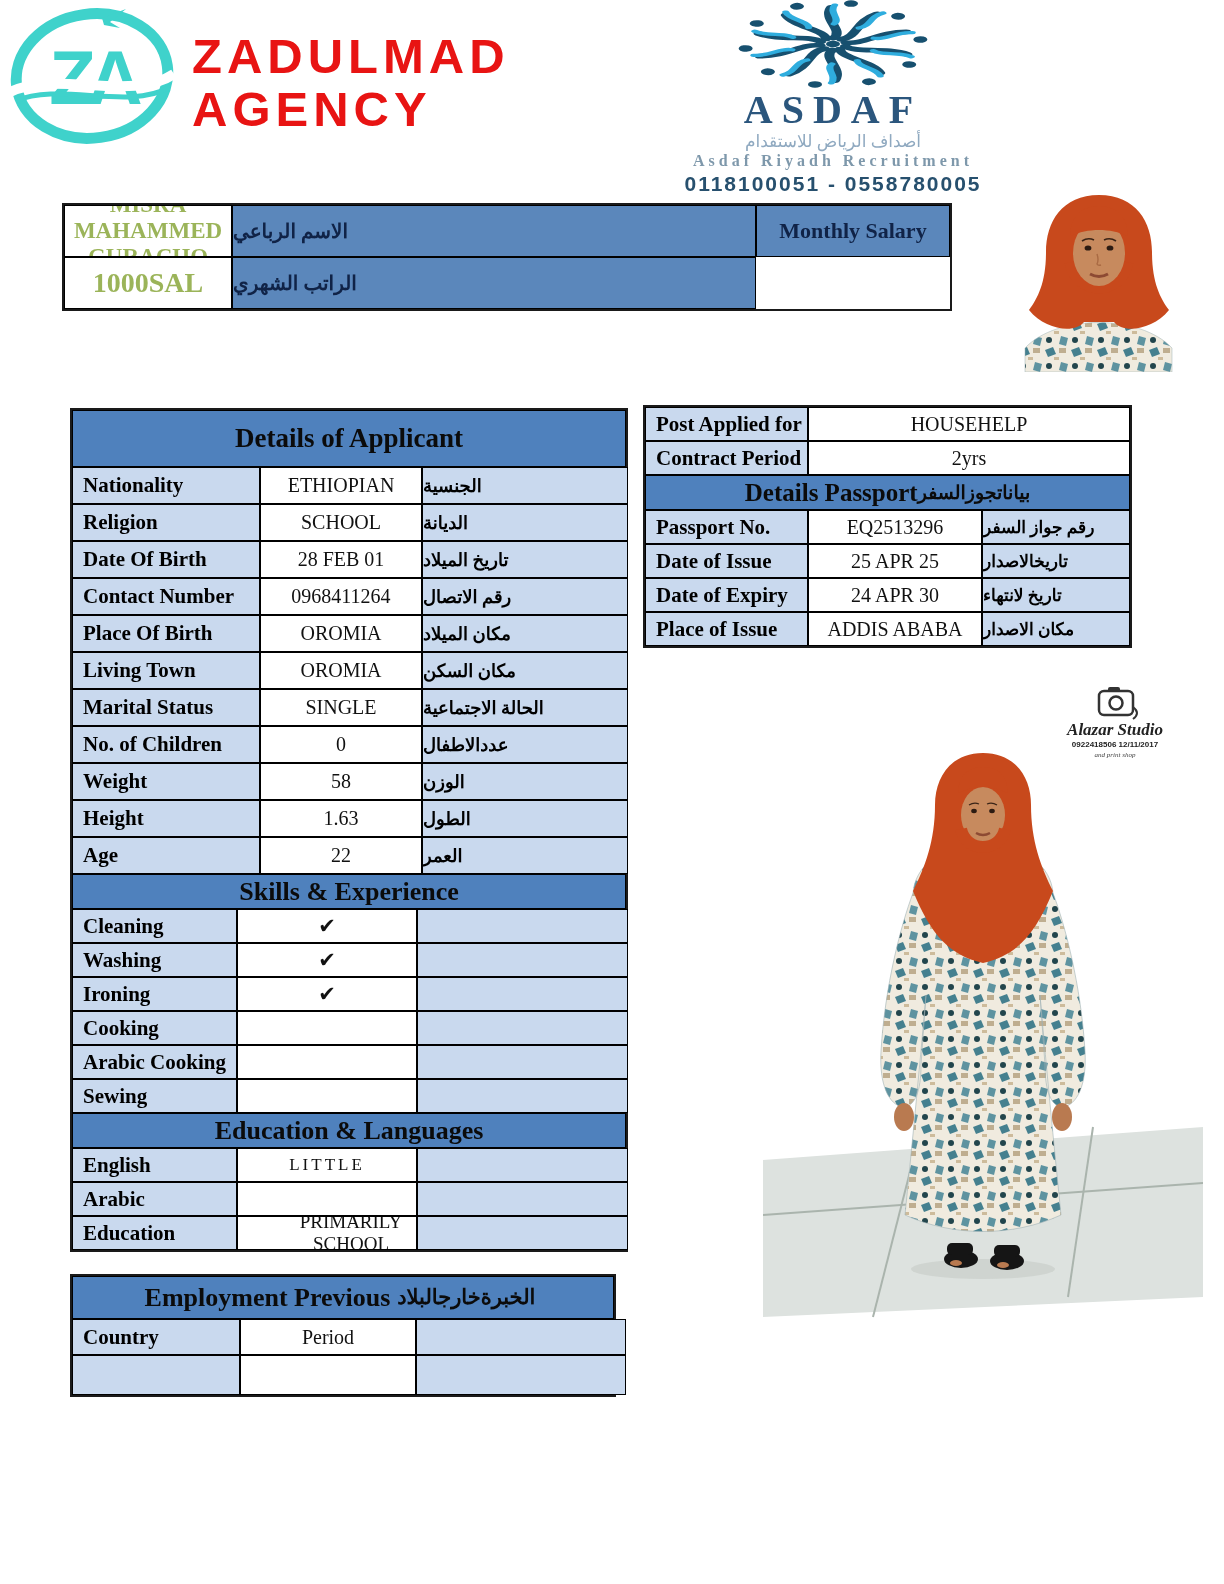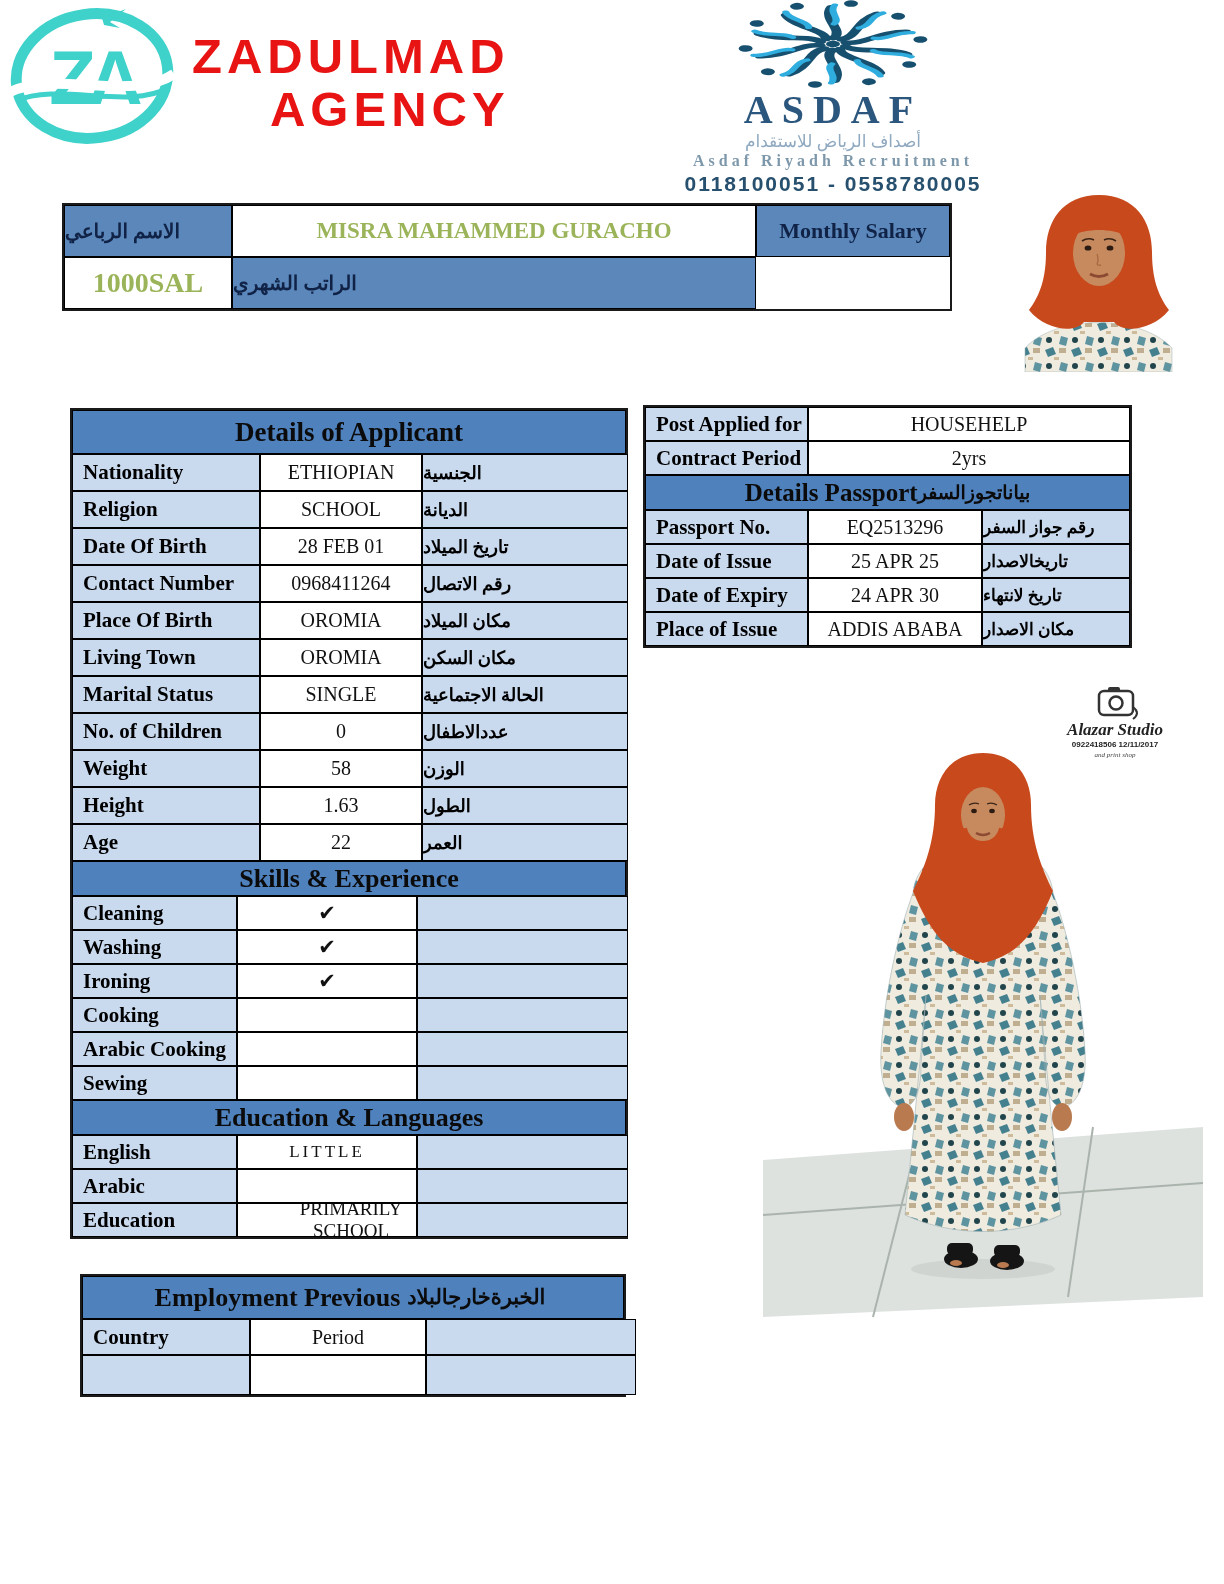--- a/index.html
+++ b/index.html
@@ -1,21 +1,21 @@
 <!DOCTYPE html>
 <html><head>
 <meta charset="utf-8">
 <style>
   html,body{margin:0;padding:0;background:#ffffff;}
   .page{position:relative;width:1224px;height:1584px;background:#fff;overflow:hidden;
         font-family:"Liberation Serif",serif;color:#111;}
 
   
   .brand-left{position:absolute;left:6px;top:4px;display:flex;align-items:flex-start;}
-  .brand-name{margin-top:26px;margin-left:14px;text-align:right;
+  .brand-name{margin-top:26px;margin-left:14px;text-align:left;
               font-family:"Liberation Sans",sans-serif;font-weight:800;
               color:#e81413;font-size:49px;line-height:1.08;letter-spacing:5px;}
   .asdaf{position:absolute;left:648px;top:0;width:370px;text-align:center;}
   .asdaf-name{font-size:40px;font-weight:600;letter-spacing:9px;color:#2b567d;margin-top:-2px;}
   .asdaf-ar{font-size:17px;color:#8fa9c0;margin-top:-2px;}
   .asdaf-sub{font-size:16px;font-weight:bold;letter-spacing:4px;color:#7e98ab;}
   .asdaf-phone{font-family:"Liberation Sans",sans-serif;font-size:21px;font-weight:800;
                letter-spacing:2px;color:#27506e;margin-top:2px;}
 
   
@@ -36,30 +36,30 @@
   .name-tbl .lab{font-size:22px;justify-content:center;}
   .name-tbl .ar{font-size:20px;color:#102347;}
   .green{color:#9bb459;font-weight:bold;}
   .v-name{font-size:23px;}
   .v-sal{font-size:28px;}
 
   
   .left-stack{left:70px;top:408px;width:558px;}
   .grid3a{display:grid;grid-template-columns:188px 162px 206px;grid-auto-rows:37px;}
   .grid3b{display:grid;grid-template-columns:165px 180px 211px;grid-auto-rows:34px;}
-  .sec{display:flex;height:44px;}
+  .sec{display:flex;height:57px;}
   .sec2{display:flex;height:35px;}
   .lab21{font-size:21px;}
   .val20{font-size:20px;}
   .check{font-size:21px;font-weight:bold;font-family:"DejaVu Sans",sans-serif;}
   .little{font-size:17px;letter-spacing:3px;}
   .prim{font-size:19px;padding-left:48px;}
 
   
-  .emp-tbl{left:80px;top:1274px;width:546px;}
+  .emp-tbl{left:70px;top:1274px;width:546px;}
   .emp-hdr{height:43px;}
   .emp-hdr .en{font-size:26px;}
   .emp-hdr .arx{font-size:21px;margin-right:6px;}
   .emp-grid{display:grid;grid-template-columns:168px 176px 210px;}
   .emp-r1{height:36px;}
   .emp-r2{height:40px;}
 
   
   .right-stack{left:643px;top:405px;width:489px;}
   .grid2{display:grid;grid-template-columns:163px 322px;grid-auto-rows:34px;}
@@ -114,22 +114,22 @@
         <circle cx="0" cy="0" r="7" fill="#17506f"></circle>
       </g>
     </svg>
     <div class="asdaf-name">ASDAF</div>
     <div class="asdaf-ar">أصداف الرياض للاستقدام</div>
     <div class="asdaf-sub">Asdaf Riyadh Recruitment</div>
     <div class="asdaf-phone">0118100051 - 0558780005</div>
   </div>
 
   <div class="tbl name-tbl">
+    <div class="cell white c green v-name">MISRA  MAHAMMED GURACHO</div>
     <div class="cell mblue ar r">الاسم الرباعي</div>
-    <div class="cell white c green v-name">MISRA  MAHAMMED GURACHO</div>
     <div class="cell mblue lab">Monthly Salary</div>
     <div class="cell white c green v-sal">1000SAL</div>
     <div class="cell mblue ar r">الراتب الشهري</div>
   </div>
 
   <div class="portrait">
     <svg width="163" height="182" viewBox="0 0 163 182">
       <defs>
         <pattern id="dp1" width="26" height="26" patternUnits="userSpaceOnUse">
           <rect width="26" height="26" fill="#f0ebdf"></rect>

